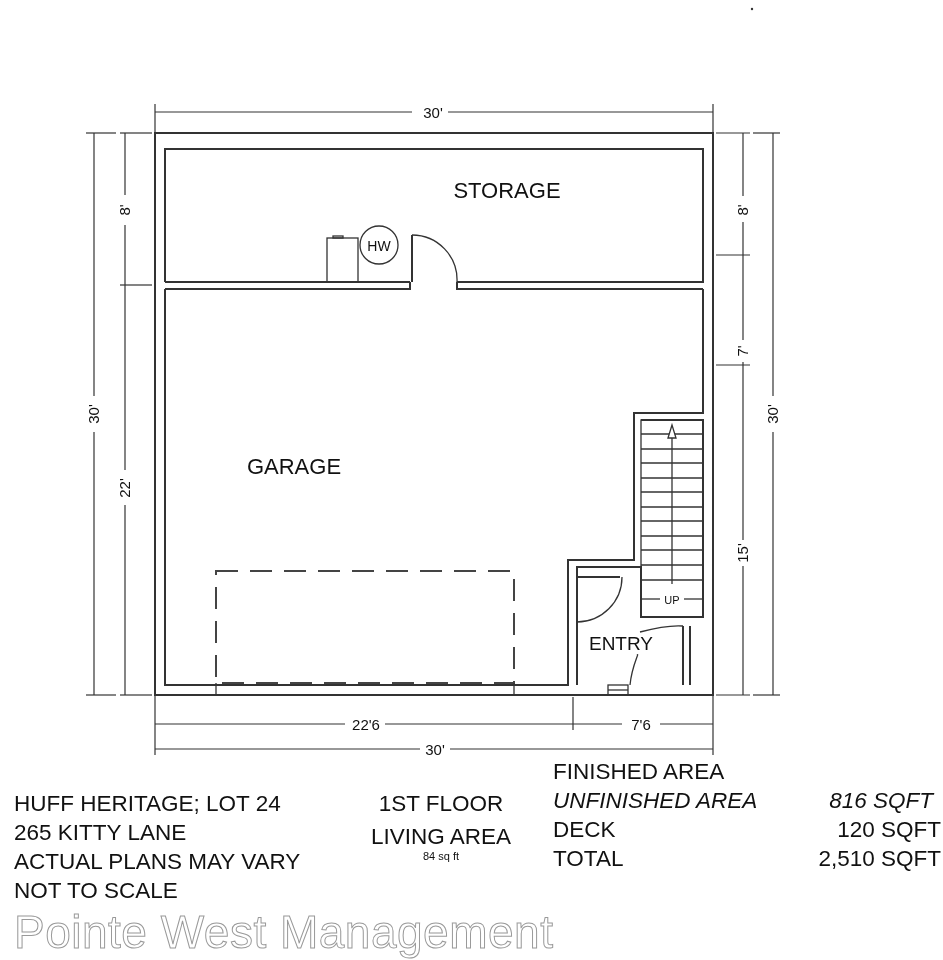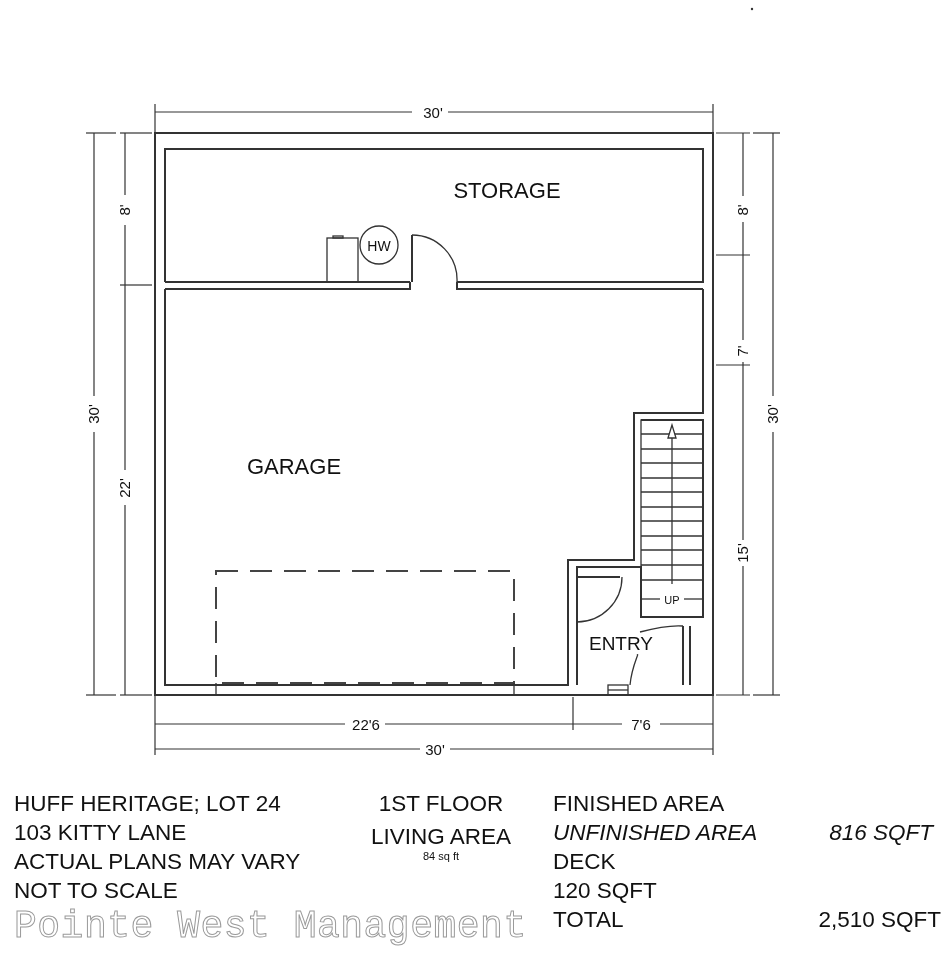--- a/index.html
+++ b/index.html
@@ -9,23 +9,23 @@
     #plan text { font-family: "Liberation Sans", sans-serif; fill: #111; }
     .wall { fill: none; stroke: #333; stroke-width: 2; }
     .thin { fill: none; stroke: #333; stroke-width: 1.3; }
     .dim { fill: none; stroke: #333; stroke-width: 1.2; }
     .dash { fill: none; stroke: #444; stroke-width: 2; stroke-dasharray: 22 12; }
     .room-label { font-size: 22px; }
     .dim-label { font-size: 15px; }
     .legend { position: absolute; font-size: 22.5px; line-height: 29px; color: #111; }
     .legend div { white-space: nowrap; }
     .small { font-size: 11px; }
-    .watermark { position: absolute; left: 14px; top: 905px; font-size: 38px;
+    .watermark { position: absolute; left: 14px; top: 905px; font-size: 46px;
                  color: #fff; -webkit-text-stroke: 1px #9a9a9a;
-                 font-family: Liberation Mono, monospace; letter-spacing: 0.5px; }
+                 font-family: Liberation Sans, sans-serif; letter-spacing: 0.5px; }
   </style>
 </head>
 <body>
 
 <svg id="plan" width="943" height="780" viewBox="0 0 943 780">
 
   <rect class="wall" x="155" y="133" width="558" height="562"></rect>
 
   <path class="wall" d="M165 282 L165 149 L703 149 L703 282 L457 282"></path>
   <path class="wall" d="M165 282 L410 282"></path>
@@ -138,40 +138,40 @@
   </g>
   <text class="dim-label" x="366" y="730" text-anchor="middle">22'6</text>
   <text class="dim-label" x="641" y="730" text-anchor="middle">7'6</text>
   <text class="dim-label" x="435" y="755" text-anchor="middle">30'</text>
 
   <circle cx="752" cy="9" r="1.2" fill="#333"></circle>
 </svg>
 
 <div class="legend" style="left:14px; top:789px;">
   <div>HUFF HERITAGE; LOT 24</div>
-  <div>103 KITTY LANE</div>
+  <div>265 KITTY LANE</div>
   <div>ACTUAL PLANS MAY VARY</div>
   <div>NOT TO SCALE</div>
 </div>
 
 <div class="legend" style="left:358px; top:789px; width:166px; text-align:center;">
   <div style="padding-left:0;">1ST FLOOR</div>
   <div style="margin-top:4px;">LIVING AREA</div>
   <div class="small" style="line-height:18px; margin-top:-4px;">84 sq ft</div>
 </div>
 
-<div class="legend" style="left:553px; top:789px; width:388px;">
+<div class="legend" style="left:553px; top:757px; width:388px;">
   <div style="display:flex; justify-content:space-between;">
     <span>FINISHED AREA</span>
   </div>
   <div style="display:flex; justify-content:space-between;font-style:italic;">
     <span>UNFINISHED AREA</span>
     <span style="padding-right:8px;margin-left:32px;">816 SQFT</span>
   </div>
-  <div style="display:flex; justify-content:space-between;flex-direction:column;">
+  <div style="display:flex; justify-content:space-between;">
     <span>DECK</span>
     <span>120 SQFT</span>
   </div>
   <div style="display:flex; justify-content:space-between;text-align:right;">
     <span>TOTAL</span>
     <span>2,510 SQFT</span>
   </div>
 </div>
 
 <div class="watermark">Pointe West Management</div>

